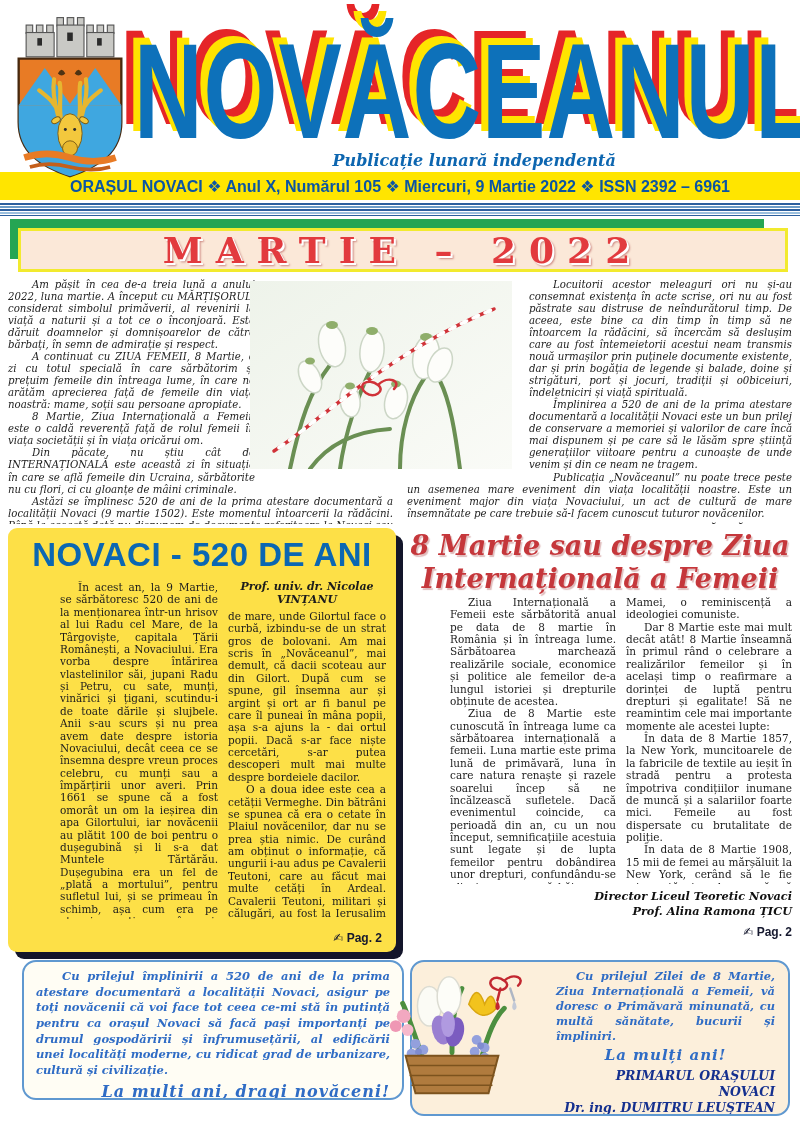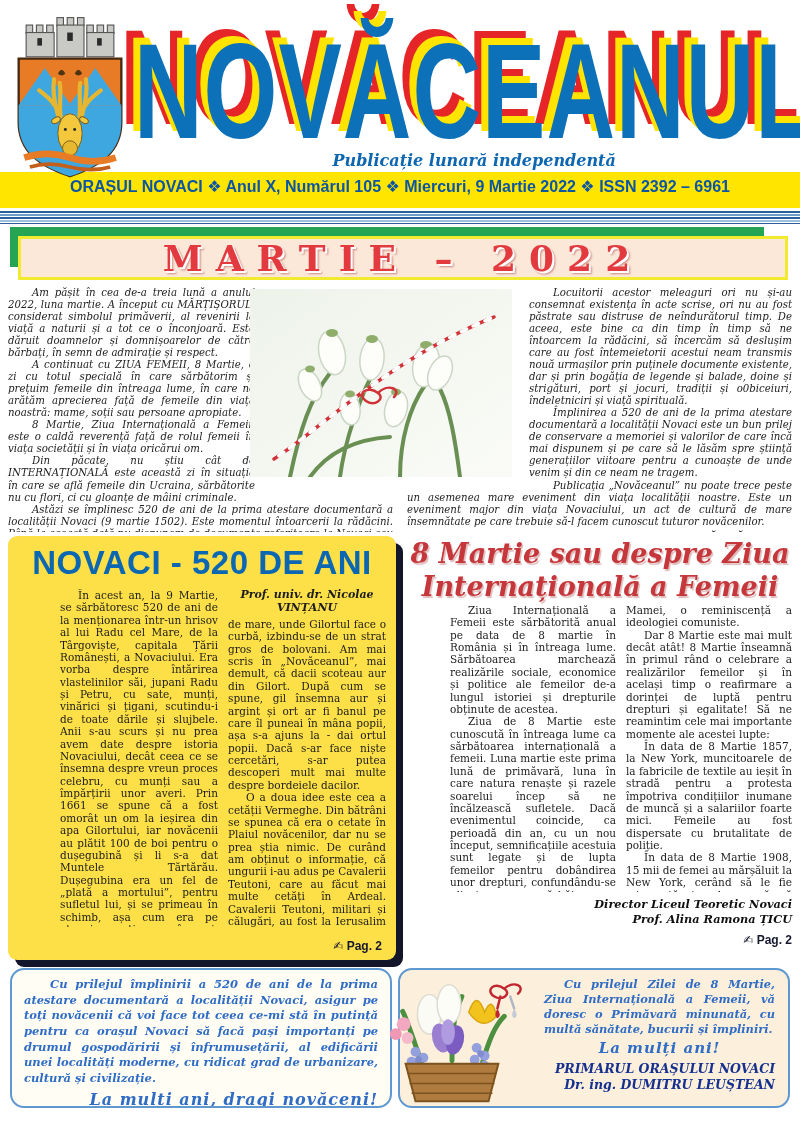--- a/index.html
+++ b/index.html
@@ -9,21 +9,21 @@
   
   .masthead { display:flex; padding:12px 6px 0 6px; height:172px; }
   .arms { flex:none; width:128px; height:168px; }
   .mast-right { flex:1; display:flex; flex-direction:column; align-items:center; justify-content:flex-end; overflow:visible; }
   .paper-title { display:inline-block; font-family:"Liberation Sans", sans-serif; font-weight:900;
     font-size:95px; line-height:1; letter-spacing:1px; color:#0d71ba; white-space:nowrap;
     transform:scaleY(1.42); transform-origin:50% 72%;
     text-shadow:-7px -5px 0 #ffe400, -14px -10px 0 #e52528; }
   .paper-subtitle { margin-top:3px; margin-bottom:2px; font-style:italic; font-weight:bold; font-size:16px; color:#0d66b0; }
 
-  .infobar { height:36px; line-height:30px; background:#ffe500; text-align:center;
+  .infobar { height:28px; line-height:30px; background:#ffe500; text-align:center;
     font-family:"Liberation Sans","DejaVu Sans",sans-serif; font-weight:bold; font-size:16px; color:#0b55a3; }
 
   .stripes { height:13px; margin:3px 0 3px 0;
     background:linear-gradient(to bottom,#2c5f9e 0 2px,#ffffff 2px 3px,#6d9cc8 3px 5px,#ffffff 5px 6px,#2c5f9e 6px 8px,#ffffff 8px 9px,#9cc0de 9px 11px,#ffffff 11px 12px,#2c5f9e 12px 13px); }
 
   
   .banner { position:relative; height:53px; margin:2px 10px 0 10px; }
   .banner-green { position:absolute; left:0; right:26px; top:0; height:40px; background:#25a553; }
   .banner-inner { position:absolute; left:8px; right:2px; top:9px; bottom:0; background:#fbe8d8;
     border:3px solid #f2ea2e; display:flex; align-items:center; justify-content:center; }
@@ -59,26 +59,26 @@
   .femeii { position:relative; flex:1; padding-top:2px; }
   .femeii-head { font-style:italic; font-weight:bold; font-size:27px; line-height:1.22; color:#c5373b; text-align:center;
     text-shadow:1.5px 1.5px 1px rgba(150,30,30,.30); margin-bottom:0; }
   .femeii-cols { height:288px; overflow:hidden; }
   .femeii-bylines { margin-top:5px; text-align:right; font-weight:bold; font-style:italic; font-size:11.3px; color:#111; line-height:1.3; }
   .pag2 { text-align:right; margin-top:7px; font-family:"Liberation Sans","DejaVu Sans",sans-serif;
     font-weight:bold; font-size:12px; color:#15182e; }
 
   
   .bottom { position:relative; margin-top:8px; height:142px; }
-  .wavy { border:2.5px solid #5f98d0; border-radius:14px; }
+  .wavy { border:2.5px solid #5f98d0; border-radius:14px;margin-left:12px; }
   .mayor-left { position:absolute; left:10px; top:0; width:382px; height:140px; background:#fffdf4;
     padding:7px 12px 6px 12px; overflow:hidden;
     font-style:italic; font-weight:bold; color:#2f6cc5; font-size:11.5px; line-height:1.36; text-align:justify; }
   .mayor-left p.body { text-indent:26px; }
-  .mayor-right { position:absolute; left:398px; right:10px; top:0; height:140px; background:#fcefdb;
+  .mayor-right { position:absolute; left:398px; right:10px; top:0; height:156px; background:#fcefdb;
     padding:7px 13px 6px 144px; overflow:hidden;
     font-style:italic; font-weight:bold; color:#2f6cc5; font-size:11.4px; line-height:1.32; text-align:justify; }
   .mayor-right p.body { text-indent:20px; }
   .greet { text-align:right; font-size:16px; letter-spacing:1px; margin:3px 0 2px 0; text-indent:0 !important; }
   .greet2 { text-align:center; font-size:15px; letter-spacing:1px; margin:2px 0 2px 0; text-indent:0 !important; }
   .sig { text-align:right; color:#15308f; font-size:12.5px; line-height:1.28; text-indent:0 !important; }
   .basket-fig { position:absolute; left:378px; top:-2px; width:148px; height:145px; z-index:2; }
 </style>
 </head>
 <body>

